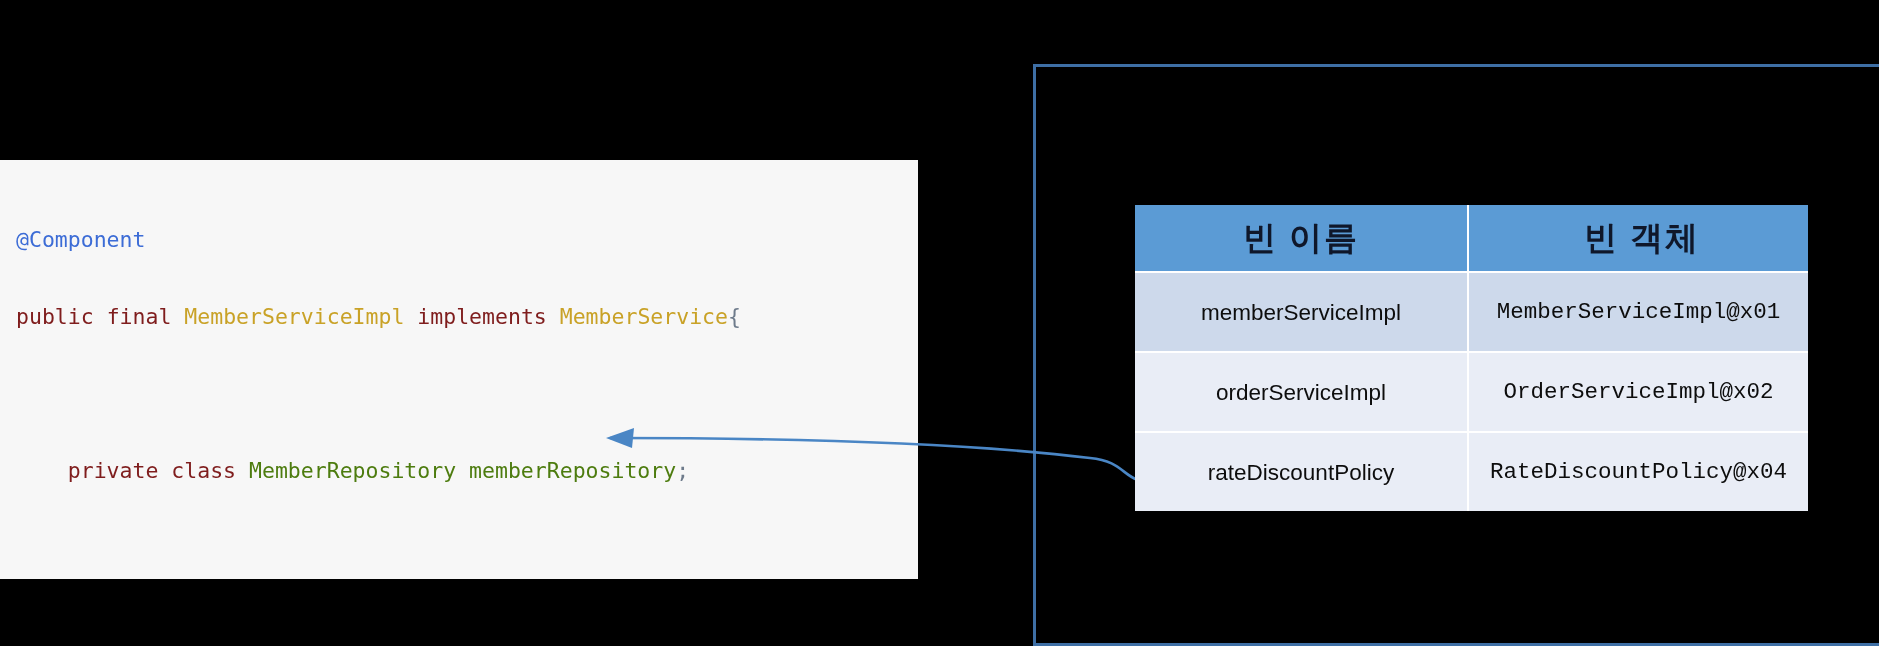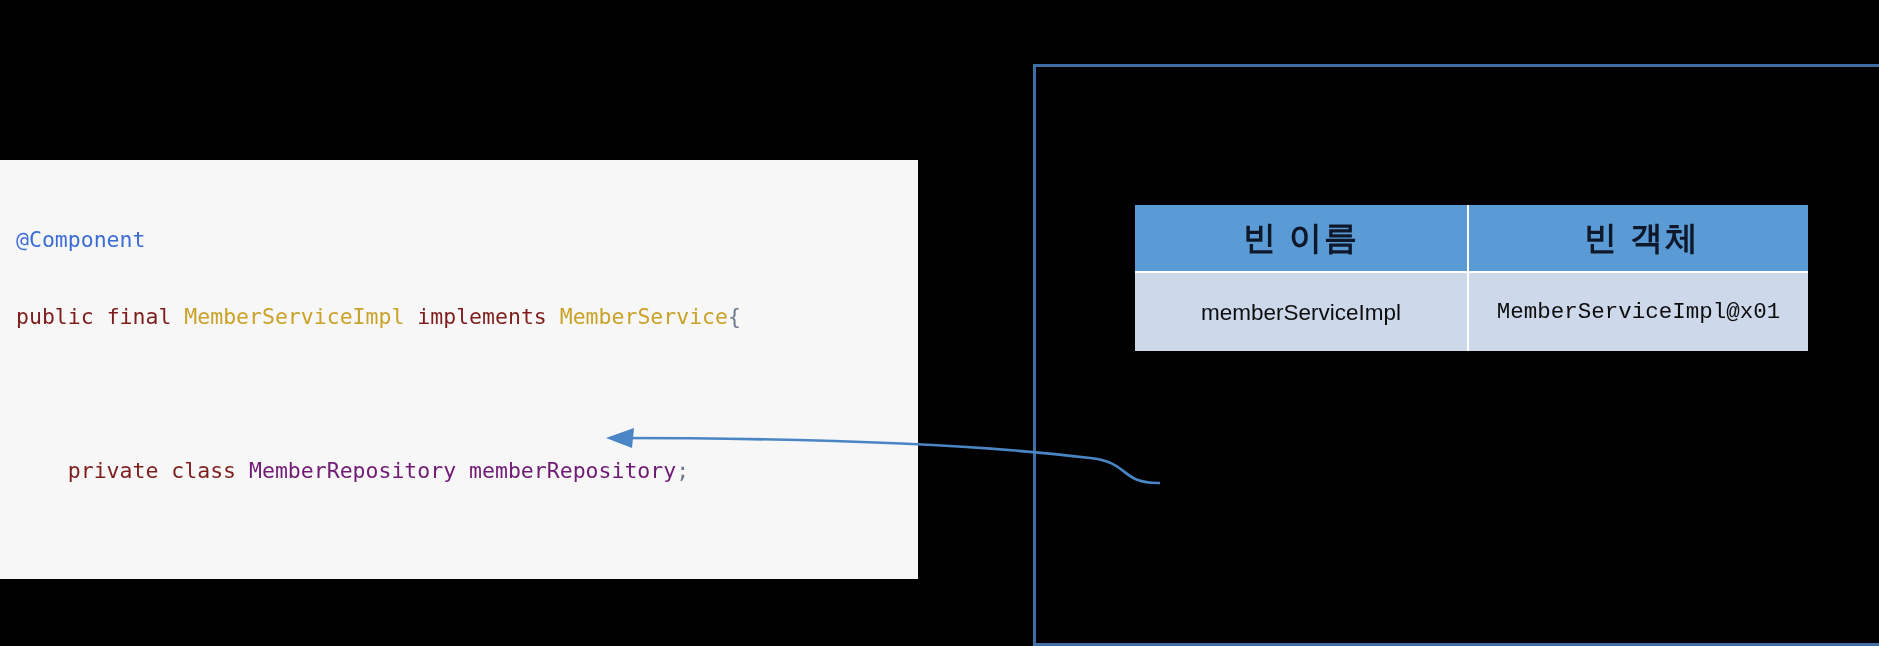--- a/index.html
+++ b/index.html
@@ -30,21 +30,21 @@
     line-height:38.5px;
     white-space:pre;
     letter-spacing:0px;
   }
   .code-line{height:38.5px;white-space:pre;}
   .tok-anno{color:#3C6CD6;}
   .tok-kw{color:#7f1d1d;}
   .tok-type{color:#C9A227;}
   .tok-plain{color:#3B3B4A;}
   .tok-punc{color:#6E7B8B;}
-  .tok-ident{color:#701a75;}
+  .tok-ident{color:#4d7c0f;}
 
   
   .bean-table{
     position:absolute;left:1135px;top:205px;width:660px;
     border-collapse:separate;border-spacing:0;
     table-layout:fixed;
   }
   .bean-table th{
     background:#5B9BD5;color:#0f172a;
     font-size:33px;font-weight:bold;
@@ -108,16 +108,24 @@
       <tr>
         <th class="col-name">빈 이름</th>
         <th class="col-obj">빈 객체</th>
       </tr>
     </thead>
     <tbody>
       <tr class="row-odd">
         <td>memberServiceImpl</td>
         <td>MemberServiceImpl@x01</td>
       </tr>
+      <tr class="row-even">
+        <td>orderServiceImpl</td>
+        <td>OrderServiceImpl@x02</td>
+      </tr>
+      <tr class="row-even">
+        <td>rateDiscountPolicy</td>
+        <td>RateDiscountPolicy@x04</td>
+      </tr>
     </tbody>
   </table>
 
 </div>
 
 </body></html>

